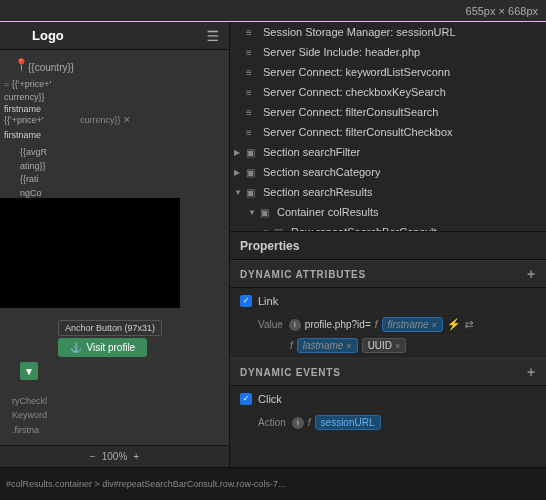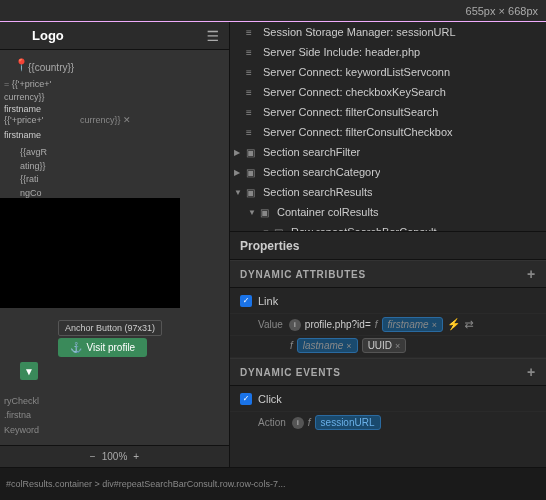--- a/index.html
+++ b/index.html
@@ -174,21 +174,21 @@
       font-size: 10px;
     }
 
     .bottom-elements {
       position: absolute;
       bottom: 30px;
       left: 0;
       right: 0;
       font-size: 9px;
       color: #888;
-      padding: 0 4px;
+      padding: 0 12px;
       line-height: 1.6;
     }
 
     
     .canvas-bottom-bar {
       position: absolute;
       bottom: 0;
       left: 0;
       right: 0;
       height: 22px;
@@ -488,22 +488,22 @@
         <button class="visit-btn">
           <span class="anchor-icon">⚓</span>
           <span>Visit profile</span>
         </button>
       </div>
 
       <button class="down-arrow-btn" style="position:absolute;top:312px;left:20px;">▼</button>
 
       <div class="bottom-elements">
         <div>ryCheckl</div>
+        <div>Keyword</div>
         <div>.firstna</div>
-        <div>Keyword</div>
       </div>
 
     </div>
     <div class="canvas-bottom-bar">
       <span style="cursor:pointer;">−</span>
       <span>100%</span>
       <span style="cursor:pointer;">+</span>
     </div>
   </div>
 

